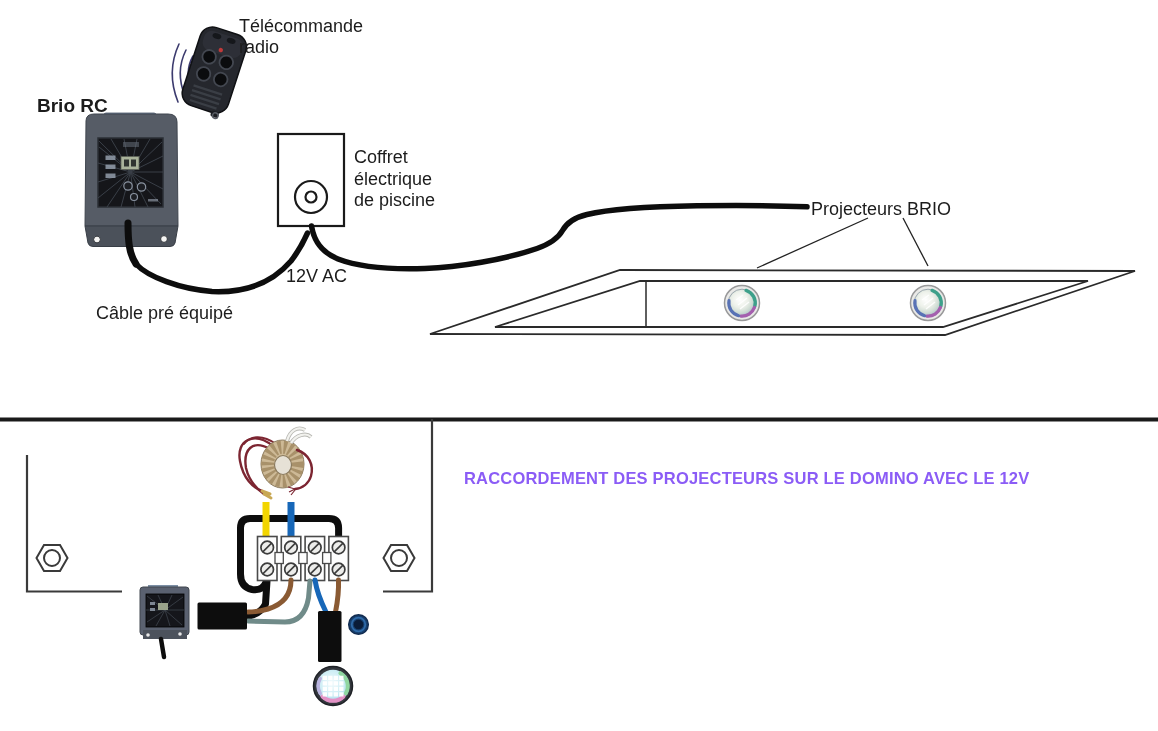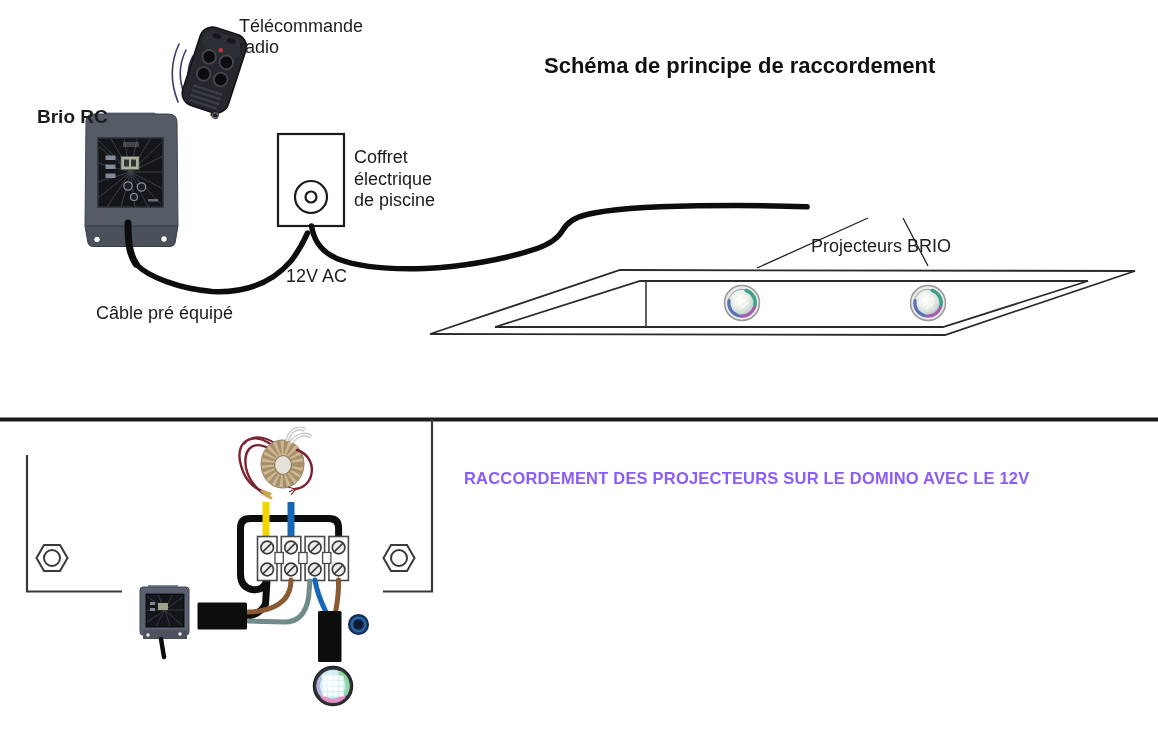--- a/index.html
+++ b/index.html
@@ -6,26 +6,26 @@
   #canvas{
     position:relative;width:1158px;height:731px;background:#ffffff;
     font-family:"Liberation Sans","DejaVu Sans",sans-serif;color:#1c1c1c;overflow:hidden;
   }
   #art{position:absolute;left:0;top:0;}
   .lbl{position:absolute;white-space:nowrap;font-size:18px;line-height:21px;color:#1c1c1c;}
   .multiline{white-space:pre-line;}
   .bold{font-weight:bold;}
   #top-title{position:absolute;left:544px;top:53px;font-size:22px;font-weight:bold;color:#111;}
   #bottom-title{position:absolute;left:464px;top:469px;font-size:16.5px;font-weight:bold;color:#8b5cf6;letter-spacing:0.2px;}
-  #brio-label{left:37px;top:106px;font-size:19px;text-align:center;}
+  #brio-label{left:37px;top:95px;font-size:19px;text-align:center;}
   #remote-label{left:239px;top:16px;}
   #cabinet-label{left:354px;top:147px;line-height:21.5px;}
   #voltage-label{left:286px;top:266px;}
   #cable-label{left:96px;top:303px;}
-  #projectors-label{left:811px;top:199px;margin-top:37px;}
+  #projectors-label{left:811px;top:199px;}
 </style>
 </head>
 <body>
 
 <div id="canvas">
 
 <svg id="art" width="1158" height="731" viewBox="0 0 1158 731">
   <defs>
     <radialGradient id="projFace" cx="42%" cy="38%" r="62%">
       <stop offset="0%" stop-color="#ffffff"></stop>
@@ -215,21 +215,20 @@
   <g transform="translate(333,686)">
     <circle r="19.5" fill="#33373d" stroke="#1e2126" stroke-width="1.5"></circle>
     <circle r="16.2" fill="url(#ledFace)"></circle>
     <path d="M7.4,-12.8 A14.8,14.8 0 0 1 12.8,7.4" stroke="#8fd6a0" stroke-width="4" fill="none" stroke-linecap="round"></path>
     <path d="M10.5,10.5 A14.8,14.8 0 0 1 -10.5,10.5" stroke="#e392c6" stroke-width="4" fill="none" stroke-linecap="round"></path>
     <path d="M-12.8,7.4 A14.8,14.8 0 0 1 -12.8,-7.4" stroke="#b9b4e0" stroke-width="3.5" fill="none" stroke-linecap="round"></path>
     <path d="M-8.2,-8.2h.1M-2.7,-8.2h.1M2.8,-8.2h.1M8.3,-8.2h.1M-8.2,-2.7h.1M-2.7,-2.7h.1M2.8,-2.7h.1M8.3,-2.7h.1M-8.2,2.8h.1M-2.7,2.8h.1M2.8,2.8h.1M8.3,2.8h.1M-8.2,8.3h.1M-2.7,8.3h.1M2.8,8.3h.1M8.3,8.3h.1" stroke="#ffffff" stroke-width="4.2" stroke-linecap="square" opacity="0.95" fill="none"></path>
   </g>
 </svg>
 
-<div id="top-title">Schéma de principe de raccordement</div>
 <div id="brio-label" class="lbl bold">Brio RC</div>
 <div id="remote-label" class="lbl multiline">Télécommande
 radio</div>
 <div id="cabinet-label" class="lbl multiline">Coffret
 électrique
 de piscine</div>
 <div id="voltage-label" class="lbl">12V AC</div>
 <div id="cable-label" class="lbl">Câble pré équipé</div>
 <div id="projectors-label" class="lbl">Projecteurs BRIO</div>
 <div id="bottom-title">RACCORDEMENT DES PROJECTEURS SUR LE DOMINO AVEC LE 12V</div>

